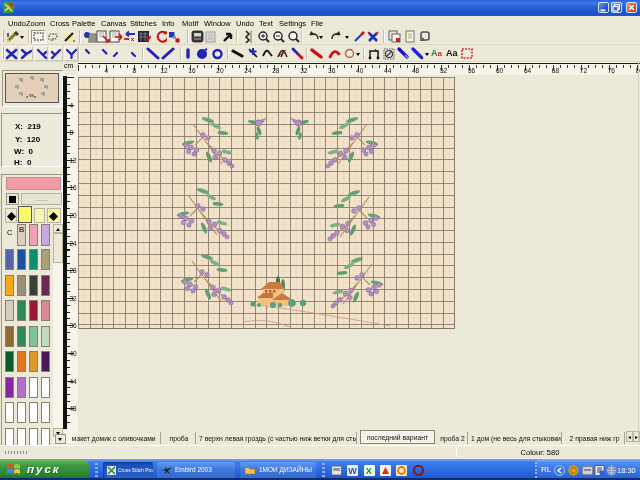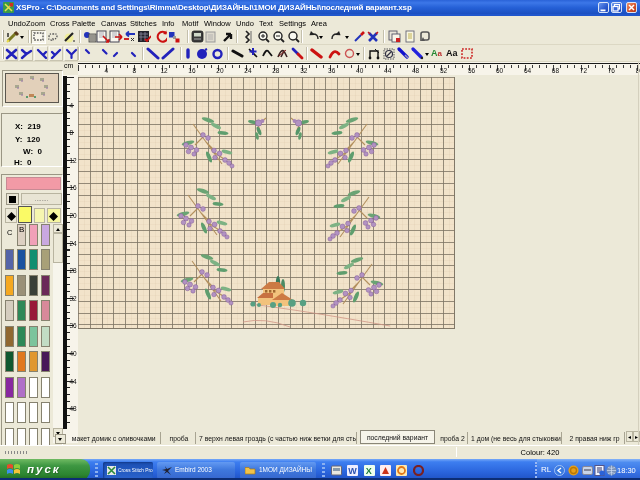--- a/index.html
+++ b/index.html
@@ -51,21 +51,20 @@
 .tbactive{background:linear-gradient(180deg,#1c4eb2,#2259c0 50%,#2b63cc);box-shadow:inset 1px 1px 2px #123a8a}
 .tray{position:absolute;color:#fff}
 </style></head>
 <body>
 <div class="abs" id="title">
 <svg class="abs" style="left:3px;top:1.5px" width="11" height="11">
       <rect width="11" height="11" rx="1" fill="#3a9a4a"></rect>
       <path d="M2 9 L9 2 M2 2 L9 9" stroke="#e8e050" stroke-width="1.5"></path>
       <rect x="6.5" y="1" width="3.5" height="3.5" fill="#d03020"></rect>
     </svg>
-<div class="abs txt">XSPro - C:\Documents and Settings\Rimma\Desktop\ДИЗАЙНЫ\1МОИ ДИЗАЙНЫ\последний вариант.xsp</div>
 <div class="abs wbtn" id="btnmin" style="left:598px">
       <svg width="9" height="9" style="position:absolute;left:0;top:0">
         <rect x="1.5" y="6.5" width="5" height="1.8" fill="#fff"></rect>
       </svg>
     </div>
 <div class="abs wbtn" id="btnmax" style="left:611px">
       <svg width="9" height="9" style="position:absolute;left:0;top:0">
         <rect x="2.5" y="1.5" width="5" height="4.5" fill="none" stroke="#fff" stroke-width="1.2"></rect>
         <rect x="1" y="3.5" width="5" height="4.5" fill="#3a66d8" stroke="#fff" stroke-width="1.2"></rect>
       </svg>
@@ -82,21 +81,21 @@
 <span style="left:50px">Cross</span>
 <span style="left:72px">Palette</span>
 <span style="left:101px">Canvas</span>
 <span style="left:130px">Stitches</span>
 <span style="left:162px">Info</span>
 <span style="left:182px">Motif</span>
 <span style="left:204px">Window</span>
 <span style="left:236px">Undo</span>
 <span style="left:259px">Text</span>
 <span style="left:279px">Settings</span>
-<span style="left:311px">Area</span>
+<span style="left:311px">File</span>
 </div>
 <div class="abs" id="tb1">
 <div class="abs" style="left:2px;top:2px;width:2px;height:12px;border-left:1px solid #fff;border-right:1px solid #b0ac98"></div>
 <div class="sep" style="left:28px"></div>
 <div class="sep" style="left:79px"></div>
 <div class="sep" style="left:187px"></div>
 <div class="sep" style="left:236px"></div>
 <div class="sep" style="left:301px"></div>
 <div class="sep" style="left:383px"></div>
 <svg class="abs" style="left:6px;top:3px" width="14" height="12" viewBox="0 0 14 12">
@@ -451,21 +450,21 @@
 <div class="abs" style="left:35px;top:18px;width:4px;height:3px;background:rgba(135,145,120,.65)"></div>
 <div class="abs" style="left:37px;top:20px;width:2px;height:2px;background:rgba(160,130,170,.6)"></div>
 <div class="abs" style="left:23px;top:20px;width:5px;height:3px;background:#c08858"></div>
 <div class="abs" style="left:20px;top:22px;width:2px;height:2px;background:#5a9a70"></div>
 <div class="abs" style="left:28px;top:22px;width:2px;height:2px;background:#5a9a70"></div>
 </div>
     </div>
 <div class="abs" id="infobox">
 <div style="left:13px;top:8px">X:&nbsp; 219</div>
       <div style="left:13px;top:20.5px">Y:&nbsp; 120</div>
-<div style="left:21px;top:33px">W:&nbsp; 0</div>
+<div style="left:12px;top:33px">W:&nbsp; 0</div>
       <div style="left:12px;top:44px">H:&nbsp; 0</div>
 </div>
 <div class="abs" id="palpanel">
 <div class="abs" style="left:4px;top:2px;width:55px;height:13px;background:#f29aa6;border:1px solid #c88a94"></div>
 <div class="abs" style="left:4px;top:18px;width:13px;height:12px;background:#e8e4d4;border:1px solid #9a9684">
         <div class="abs" style="left:2px;top:2px;width:7px;height:7px;background:#000"></div>
       </div>
 <div class="abs" style="left:19px;top:18px;width:41px;height:12px;background:#e8e4d4;border:1px solid #b8b4a0;font-size:6px;color:#333;text-align:center;line-height:11px">........</div>
 <div class="abs" style="left:3px;top:33px;width:12px;height:15px;background:#ece9d8;border:1px solid #b8b4a0">
         <svg width="9" height="9" style="position:absolute;left:1px;top:3px">
@@ -536,21 +535,21 @@
 <div class="tab" style="left:305px;width:75px;top:1px;height:14px;background:#f6f4ea;border:1px solid #8a8678;line-height:13px">последний вариант</div>
 <div class="tab" style="left:383px;width:30px">проба 2</div>
 <div class="tab" style="left:416px;width:91px">1 дом (не весь для стыковки)</div>
 <div class="tab" style="left:510px;width:60px">2 правая ниж гр</div>
 <div class="abs" style="left:571px;top:2px;width:7px;height:11px;background:#ece9d8;border:1px solid #b8b4a0;font-size:6px;text-align:center;line-height:10px">◂</div>
 <div class="abs" style="left:578px;top:2px;width:7px;height:11px;background:#ece9d8;border:1px solid #b8b4a0;font-size:6px;text-align:center;line-height:10px">▸</div>
 </div>
 <div class="abs" id="status">
 <div class="abs" style="left:5px;top:5px;width:24px;height:3px;background:repeating-linear-gradient(to right,#888 0 1.5px,transparent 1.5px 3px)"></div>
 <div class="abs" style="left:456px;top:1px;width:1px;height:10px;background:#c0bcac;border-right:1px solid #fff"></div>
-<div class="abs" style="left:450px;top:2px;width:180px;text-align:center;font-size:7.5px;color:#000">Colour: 420</div>
+<div class="abs" style="left:450px;top:2px;width:180px;text-align:center;font-size:7.5px;color:#000">Colour: 580</div>
 </div>
 </div>
 <div class="abs" id="taskbar">
 <div class="abs" id="startbtn">
 <svg class="abs" style="left:6px;top:3px" width="16" height="14" viewBox="0 0 16 14">
         <path d="M1 3 Q4 1 7 3 L7 7 Q4 5 1 7 Z" fill="#e84b2c"></path>
         <path d="M8 3 Q11 1 14 3 L14 7 Q11 5 8 7 Z" fill="#8fce3b"></path>
         <path d="M1 8 Q4 6 7 8 L7 12 Q4 10 1 12 Z" fill="#3b8fee"></path>
         <path d="M8 8 Q11 6 14 8 L14 12 Q11 10 8 12 Z" fill="#f3c43b"></path>
       </svg>

